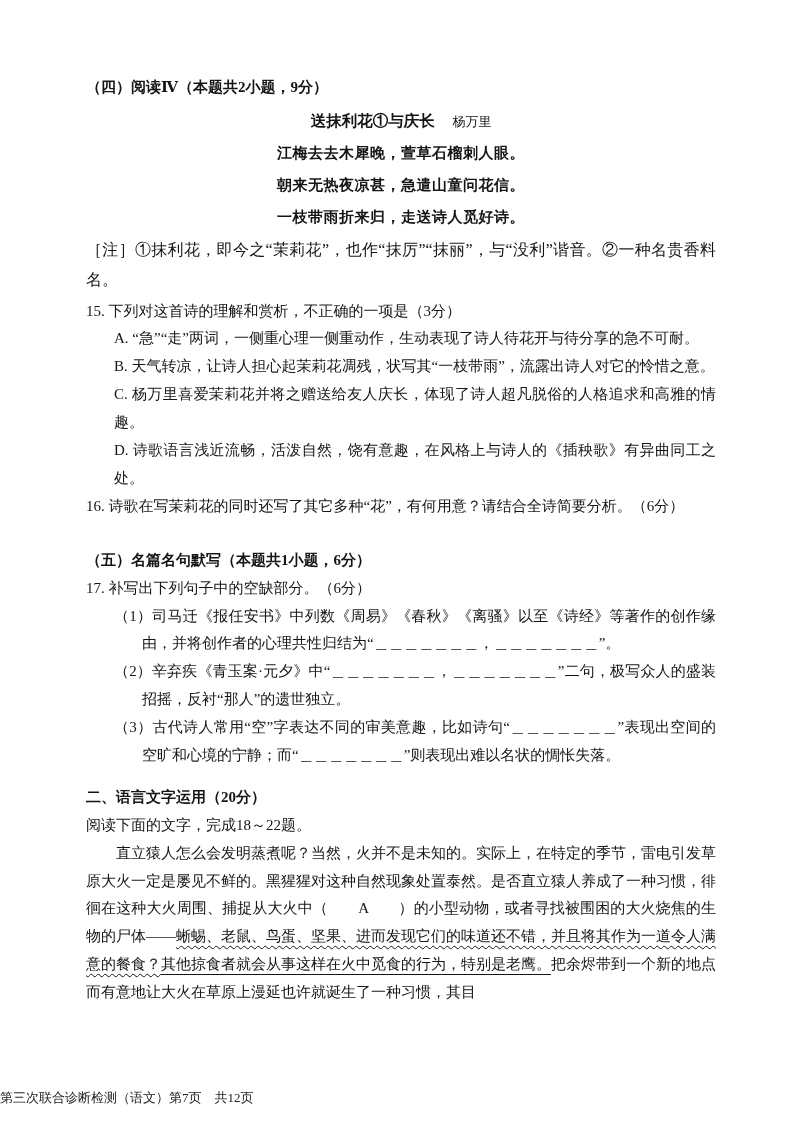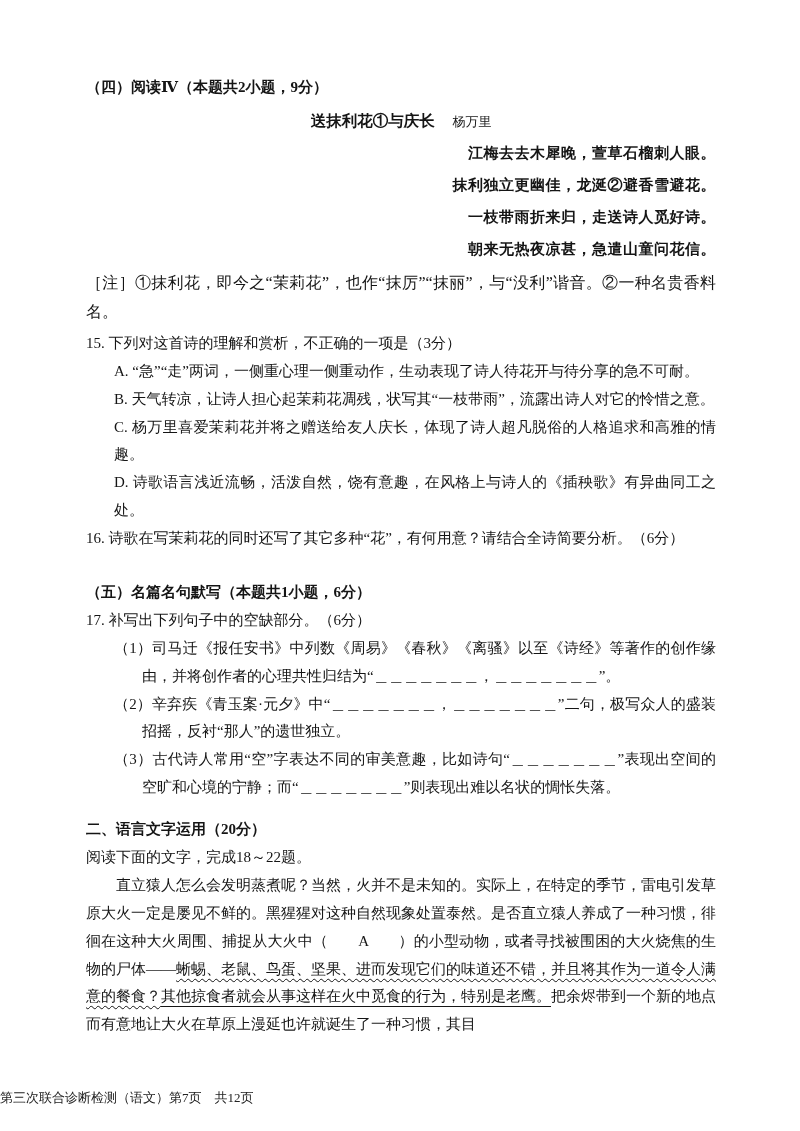--- a/index.html
+++ b/index.html
@@ -9,21 +9,21 @@
   }
   .content{padding:74px 84px 0 86px;font-size:15px;line-height:1.86;text-align:justify;}
   p{margin:0;}
   .sec-heading{font-size:15px;font-weight:bold;margin:0;line-height:1.86;}
   .mt-lg{margin-top:26px;}
   .mt-md{margin-top:14px;}
   .poem{margin:3px 0 2px;}
   .poem-title-row{text-align:center;line-height:2.05;text-indent:0;}
   .poem-title{font-weight:bold;font-size:15.5px;}
   .poem-author{font-size:13px;margin-left:14px;}
-  .poem-line{text-align:right;font-weight:bold;line-height:2.15;letter-spacing:.5px;text-indent:0;}
+  .poem-line{text-align:center;font-weight:bold;line-height:2.15;letter-spacing:.5px;text-indent:0;}
   .note{font-size:16px;line-height:1.85;margin:2px 0 3px;}
   .q-stem{line-height:1.86;}
   .q-option{padding-left:28px;}
   .sub-item{padding-left:56px;text-indent:-28px;}
   .para{text-indent:2em;}
   .u{text-decoration:underline;text-underline-offset:5px;text-decoration-thickness:1px;}
   .wavy{text-decoration:underline;text-decoration-style:wavy;text-underline-offset:4px;text-decoration-thickness:1px;}
   .footer{position:absolute;left:0;right:0;bottom:24px;text-align:left;font-size:13px;color:#222;}
 </style>
 </head>
@@ -33,23 +33,22 @@
   <main class="content">
 
     <h2 class="sec-heading">（四）阅读Ⅳ（本题共2小题，9分）</h2>
 
     <div class="poem">
       <p class="poem-title-row">
         <span class="poem-title">送抹利花①与庆长</span>
         <span class="poem-author">杨万里</span>
       </p>
       <p class="poem-line">江梅去去木犀晚，萱草石榴刺人眼。</p>
-      <p class="poem-line">抹利独立更幽佳，龙涎②避香雪避花。</p>
+      <p class="poem-line">朝来无热夜凉甚，急遣山童问花信。</p>
       <p class="poem-line">一枝带雨折来归，走送诗人觅好诗。</p>
-      <p class="poem-line">朝来无热夜凉甚，急遣山童问花信。</p>
     </div>
 
     <p class="note">［注］①抹利花，即今之“茉莉花”，也作“抹厉”“抹丽”，与“没利”谐音。②一种名贵香料名。</p>
 
     <div>
       <p class="q-stem">15. 下列对这首诗的理解和赏析，不正确的一项是（3分）</p>
       <p class="q-option">A. “急”“走”两词，一侧重心理一侧重动作，生动表现了诗人待花开与待分享的急不可耐。</p>
       <p class="q-option">B. 天气转凉，让诗人担心起茉莉花凋残，状写其“一枝带雨”，流露出诗人对它的怜惜之意。</p>
       <p class="q-option">C. 杨万里喜爱茉莉花并将之赠送给友人庆长，体现了诗人超凡脱俗的人格追求和高雅的情趣。</p>
       <p class="q-option">D. 诗歌语言浅近流畅，活泼自然，饶有意趣，在风格上与诗人的《插秧歌》有异曲同工之处。</p>

